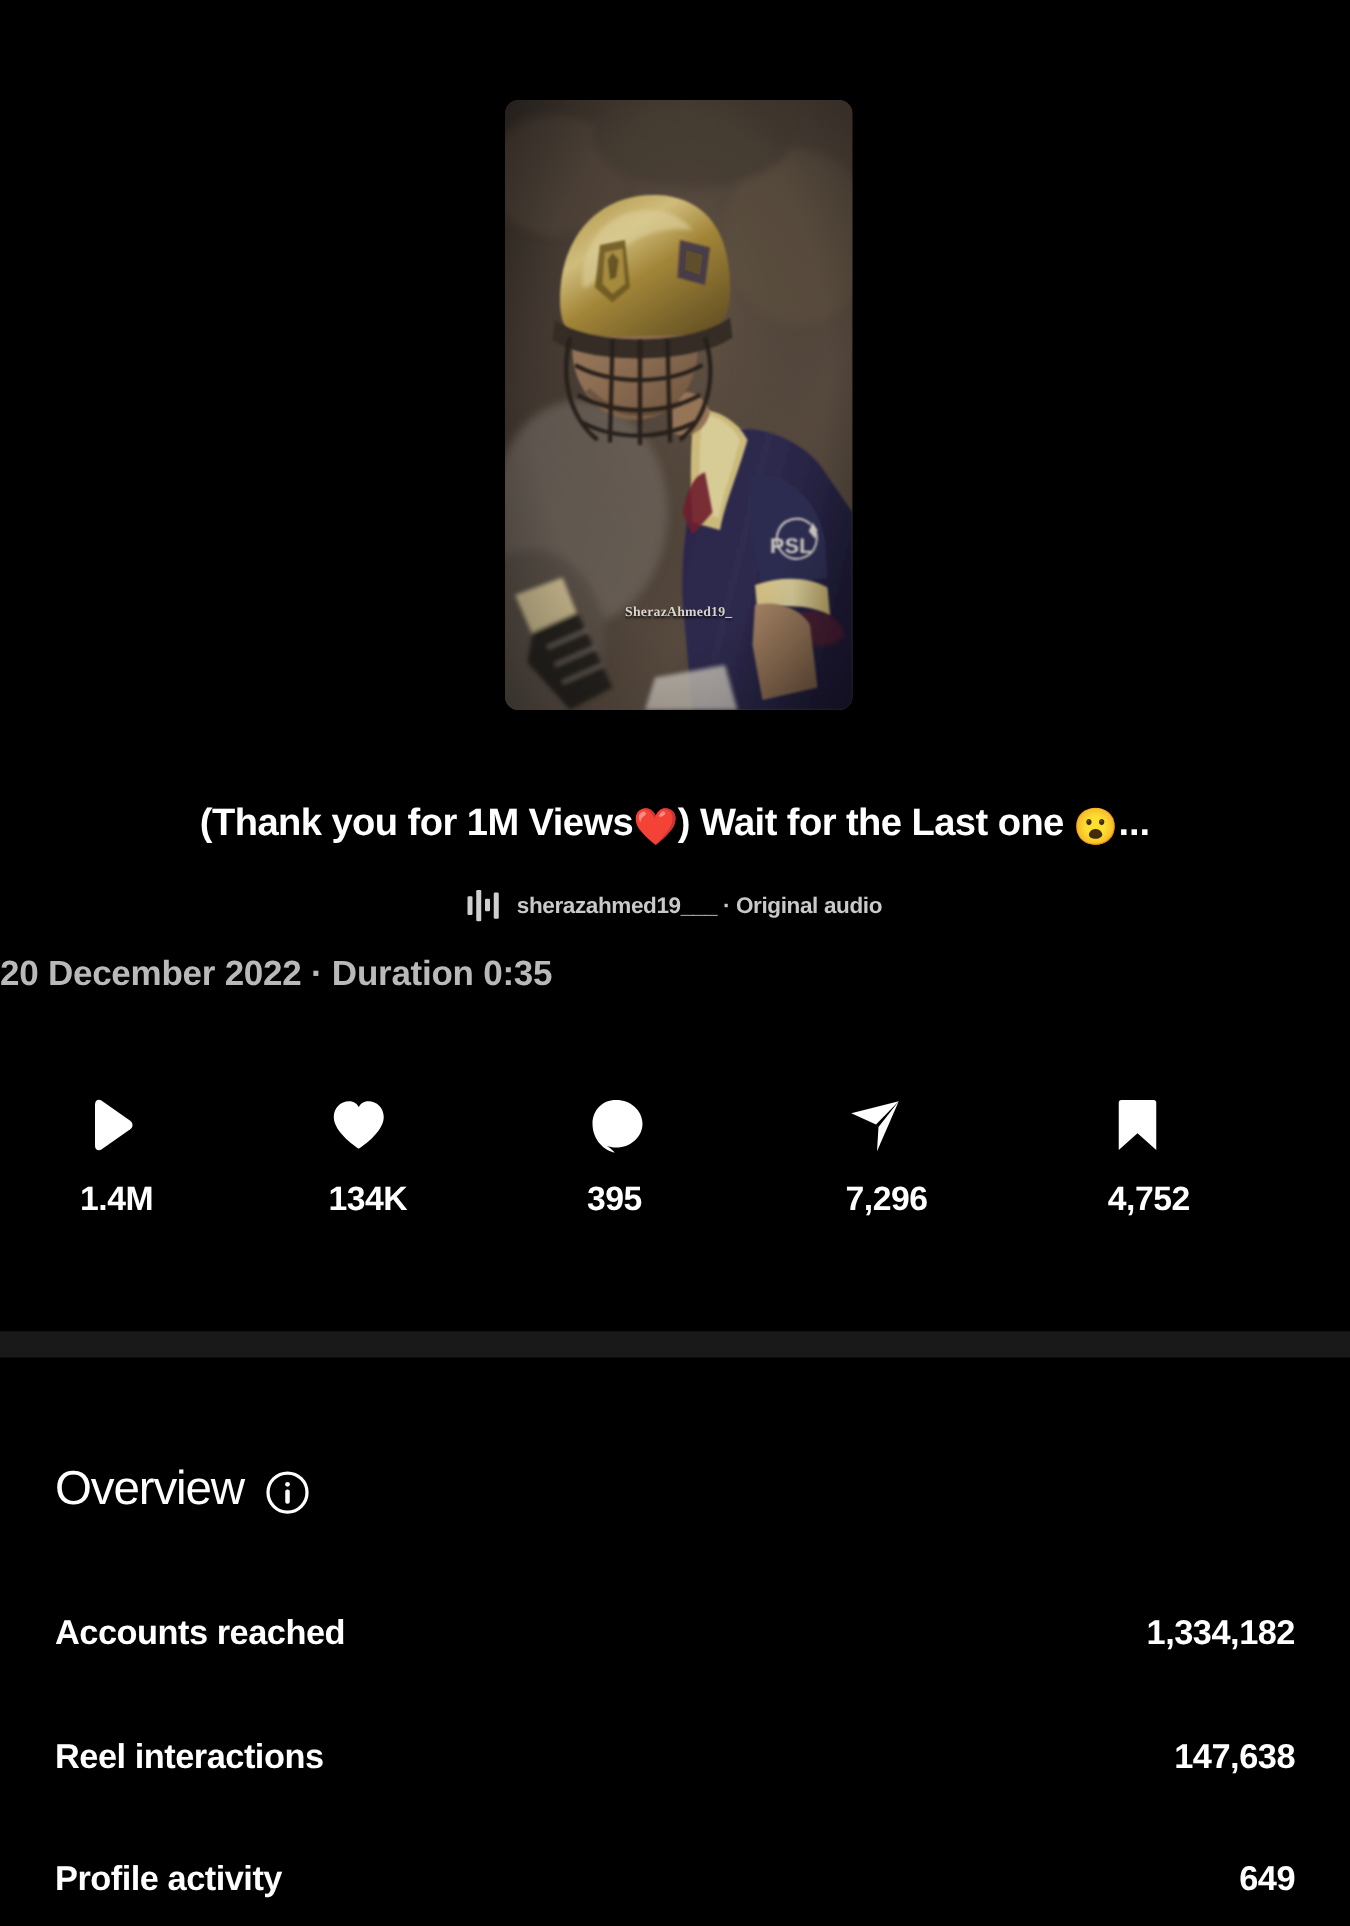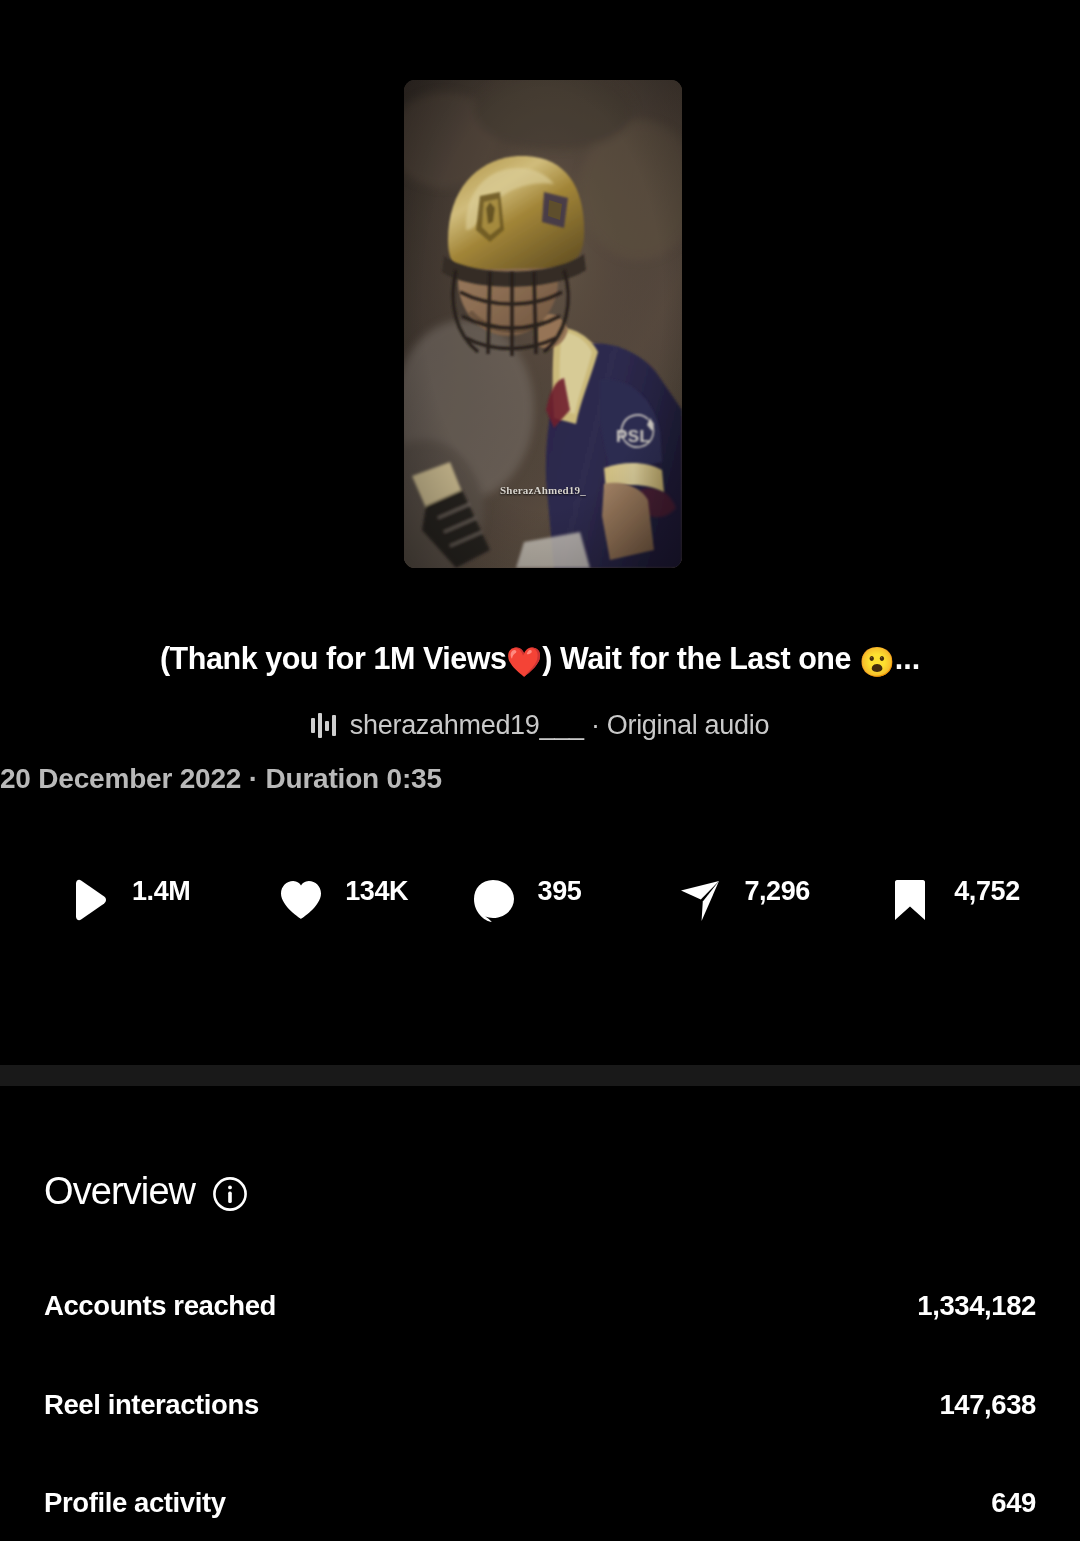--- a/index.html
+++ b/index.html
@@ -96,22 +96,22 @@
     width: 4px;
     background: #cfcfcf;
     border-radius: 1px;
   }
   .wave-icon i:nth-child(1) { height: 15px; }
   .wave-icon i:nth-child(2) { height: 25px; }
   .wave-icon i:nth-child(3) { height: 10px; }
   .wave-icon i:nth-child(4) { height: 21px; }
 
   .audio-text {
-    font-size: 27px;
-    font-weight: 400;
+    font-size: 18px;
+    font-weight: 700;
     letter-spacing: -0.3px;
     color: #c9c9c9;
     white-space: nowrap;
   }
 
   .meta-line {
     position: absolute;
     left: 0;
     top: 763px;
     width: 1080px;
@@ -128,21 +128,21 @@
     position: absolute;
     left: 0;
     top: 876px;
     width: 1080px;
     display: flex;
     padding: 0 34px;
   }
   .metric {
     flex: 1 1 0;
     display: flex;
-    flex-direction: row;
+    flex-direction: column;
     align-items: flex-start;
     gap: 20px;
     padding-left: 30px;
   }
   .metric:nth-child(2) { padding-left: 39px; justify-content: center; }
   .metric:nth-child(3) { padding-left: 47px; }
   .metric:nth-child(4) { padding-left: 47px; }
   .metric:nth-child(5) { padding-left: 50px; }
 
   .metric-icon {

